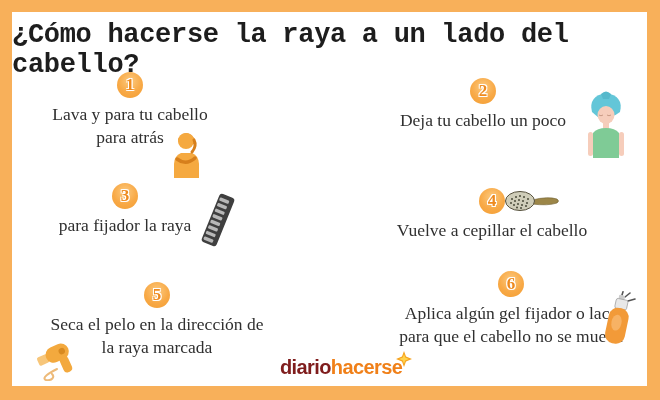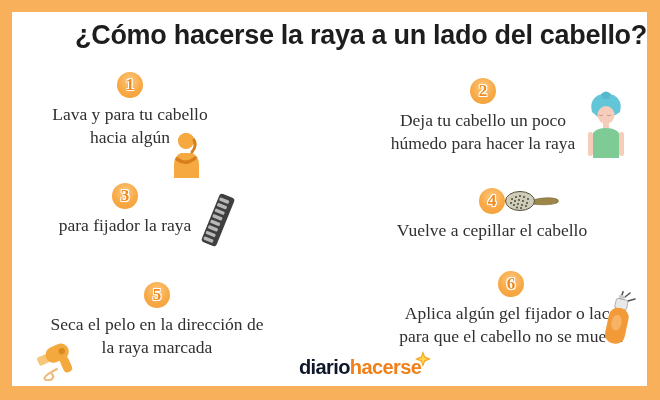--- a/index.html
+++ b/index.html
@@ -7,23 +7,23 @@
     position:relative; width:660px; height:400px;
     background:#F8B05A; overflow:hidden;
     font-family:"Liberation Serif", serif;
   }
   .inner {
     position:absolute; left:12px; top:12px; width:635px; height:374px;
     background:#ffffff;
   }
   .title {
     position:absolute; top:8px; left:0; width:100%;
-    text-align:right; font-weight:bold; font-size:27px;
+    text-align:left; font-weight:bold; font-size:27px;
     color:#1d1d1d; letter-spacing:-0.3px;
-    font-family:Liberation Sans, sans-serif;
+    font-family:Liberation Mono, monospace;
   }
   .step {
     position:absolute; text-align:center;
     font-size:17.5px; line-height:23px; color:#303030;
   }
   .badge {
     width:26px; height:26px; margin:0 auto 5px auto;
     border-radius:50%;
     background:radial-gradient(circle at 50% 35%, #FCCA80 0%, #F8A946 55%, #F39E33 100%);
     color:#EE8A1E; font-weight:bold; font-size:17px; line-height:26px;
@@ -41,42 +41,41 @@
   .i2 { left:571px; top:79px;  }
   .i3 { left:187px; top:179px; }
   .i4 { left:492px; top:177px; }
   .i5 { left:21px;  top:321px; }
   .i6 { left:586px; top:279px; }
   .logo {
     position:absolute; left:268px; top:344px; height:26px;
     font-family:"Liberation Sans", sans-serif; font-weight:bold;
     font-size:20px; letter-spacing:-0.6px; white-space:nowrap;
   }
-  .logo .p1 { color:#0f172a;margin-left:19px; }
+  .logo .p1 { color:#7f1d1d; }
   .logo .p2 { color:#F08019; }
   .logo .spark { position:absolute; right:-10px; top:-7px; }
 </style>
 </head>
 <body>
 
 <div class="canvas">
   <div class="inner">
 
     <div class="title">¿Cómo hacerse la raya a un lado del cabello?</div>
 
     <div class="step s1">
       <div class="badge">1</div>
       <div>Lava y para tu cabello</div>
-      <div>hacia algún</div>
+      <div>para atrás</div>
     </div>
 
     <div class="step s2">
       <div class="badge">2</div>
       <div>Deja tu cabello un poco</div>
-      <div>húmedo para hacer la raya</div>
     </div>
 
     <div class="step s3">
       <div class="badge">3</div>
       <div>para fijador la raya</div>
     </div>
 
     <div class="step s4">
       <div class="badge">4</div>
       <div>Vuelve a cepillar el cabello</div>

